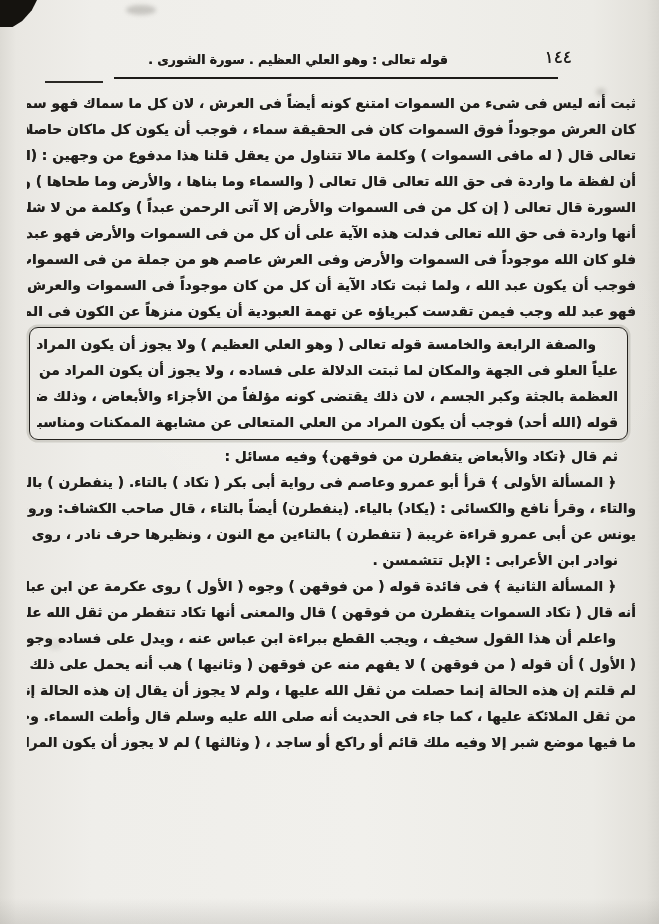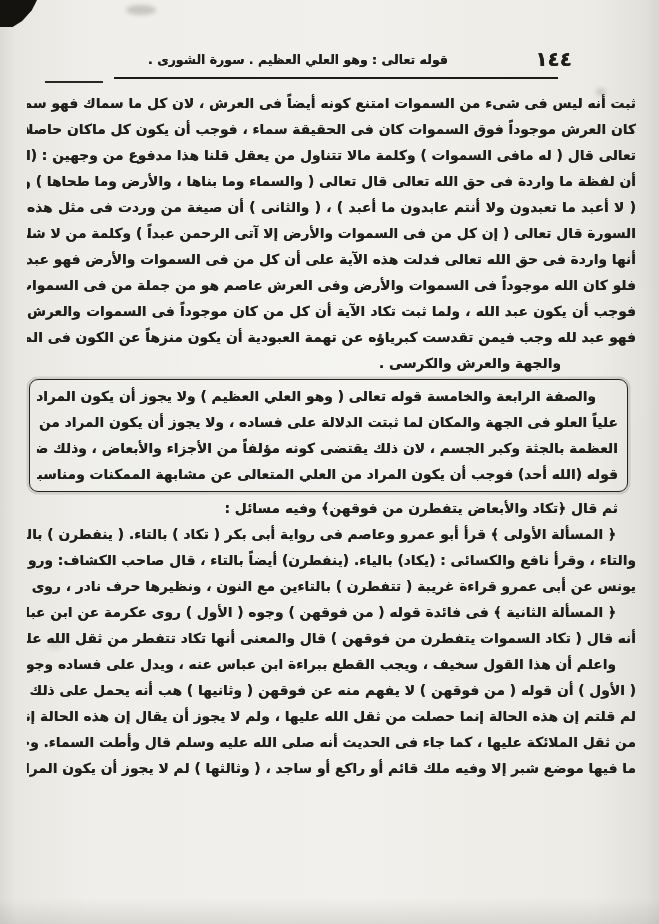--- a/index.html
+++ b/index.html
@@ -26,26 +26,26 @@
     background:#15130f;
     clip-path:polygon(0 0,100% 0,86% 38%,60% 78%,34% 100%,0 100%);
   }
   .smudge{position:absolute;border-radius:50%;filter:blur(2px);pointer-events:none;}
   .smudge.s1{left:126px;top:5px;width:30px;height:10px;background:rgba(110,106,98,.30);}
   .smudge.s2{left:596px;top:88px;width:10px;height:8px;background:rgba(120,116,108,.25);}
   .smudge.s3{left:48px;top:640px;width:14px;height:10px;background:rgba(120,116,108,.14);}
 
   .pageno{
     position:absolute;top:47px;right:87px;
-    font-size:20px;font-weight:700;letter-spacing:1px;
+    font-size:17px;font-weight:400;letter-spacing:1px;
     text-shadow:0 0 .5px currentColor;
   }
   .htitle{
     position:absolute;top:52px;left:148px;width:300px;
-    text-align:center;font-size:12.5px;font-weight:700;
+    text-align:right;font-size:12.5px;font-weight:700;
     text-shadow:0 0 .4px currentColor;
     white-space:nowrap;
   }
   .rule-long{position:absolute;top:77px;left:114px;width:444px;height:2px;background:#1d1b18;}
   .rule-short{position:absolute;top:81px;left:45px;width:58px;height:2px;background:#2a2824;}
 
   .content{
     position:absolute;top:90px;right:23px;left:27px;
     font-size:13.8px;font-weight:700;
     text-shadow:0 0 .45px rgba(33,31,28,.85);
@@ -79,39 +79,38 @@
   <div class="htitle">قوله تعالى : وهو العلي العظيم . سورة الشورى .</div>
   <div class="rule-long"></div>
   <div class="rule-short"></div>
 
   <div class="content">
     <div>
         <div class="line">ثبت أنه ليس فى شىء من السموات امتنع كونه أيضاً فى العرش ، لان كل ما سماك فهو سماء. فاذا</div>
         <div class="line">كان العرش موجوداً فوق السموات كان فى الحقيقة سماء ، فوجب أن يكون كل ماكان حاصلا فى</div>
         <div class="line">تعالى قال ( له مافى السموات ) وكلمة مالا تتناول من يعقل قلنا هذا مدفوع من وجهين : (الأول)</div>
         <div class="line">أن لفظة ما واردة فى حق الله تعالى قال تعالى ( والسماء وما بناها ، والأرض وما طحاها ) وقال</div>
-        <div class="line">( لا أعبد ما تعبدون ولا أنتم عابدون ما أعبد ) ، ( والثانى ) أن صيغة من وردت فى مثل هذه</div>
         <div class="line">السورة قال تعالى ( إن كل من فى السموات والأرض إلا آتى الرحمن عبداً ) وكلمة من لا شك</div>
         <div class="line">أنها واردة فى حق الله تعالى فدلت هذه الآية على أن كل من فى السموات والأرض فهو عبد لله</div>
         <div class="line">فلو كان الله موجوداً فى السموات والأرض وفى العرش عاصم هو من جملة من فى السموات</div>
         <div class="line">فوجب أن يكون عبد الله ، ولما ثبت تكاد الآية أن كل من كان موجوداً فى السموات والعرش</div>
         <div class="line">فهو عبد لله وجب فيمن تقدست كبرياؤه عن تهمة العبودية أن يكون منزهاً عن الكون فى المكان</div>
-        <div class="line end" style="padding-right: 75px;">والجهة والعرش والكرسى .</div>
       </div>
     <div class="boxed">
         <div class="line" style="padding-right: 22px;">والصفة الرابعة والخامسة قوله تعالى ( وهو العلي العظيم ) ولا يجوز أن يكون المراد بكونه</div>
         <div class="line">علياً العلو فى الجهة والمكان لما ثبتت الدلالة على فساده ، ولا يجوز أن يكون المراد من العظيم</div>
         <div class="line">العظمة بالجثة وكبر الجسم ، لان ذلك يقتضى كونه مؤلفاً من الأجزاء والأبعاض ، وذلك ضد</div>
         <div class="line">قوله (الله أحد) فوجب أن يكون المراد من العلي المتعالى عن مشابهة الممكنات ومناسبة المحدثات ،</div>
       </div>
     <div>
         <div class="line end" style="padding-right: 18px;">ثم قال ﴿تكاد والأبعاض يتفطرن من فوقهن﴾ وفيه مسائل :</div>
         <div class="line" style="padding-right: 20px;">﴿ المسألة الأولى ﴾ قرأ أبو عمرو وعاصم فى رواية أبى بكر ( تكاد ) بالتاء. ( ينفطرن ) بالياء</div>
         <div class="line">والتاء ، وقرأ نافع والكسائى : (يكاد) بالياء. (ينفطرن) أيضاً بالتاء ، قال صاحب الكشاف: وروى</div>
         <div class="line">يونس عن أبى عمرو قراءة غريبة ( تتفطرن ) بالتاءين مع النون ، ونظيرها حرف نادر ، روى فى</div>
+        <div class="line end" style="padding-right: 18px;">نوادر ابن الأعرابى : الإبل تتشمسن .</div>
         <div class="line" style="padding-right: 20px;">﴿ المسألة الثانية ﴾ فى فائدة قوله ( من فوقهن ) وجوه ( الأول ) روى عكرمة عن ابن عباس</div>
         <div class="line end">أنه قال ( تكاد السموات يتفطرن من فوقهن ) قال والمعنى أنها تكاد تتفطر من ثقل الله عليها .</div>
         <div class="line end" style="padding-right: 20px;">واعلم أن هذا القول سخيف ، ويجب القطع ببراءة ابن عباس عنه ، ويدل على فساده وجوه :</div>
         <div class="line">( الأول ) أن قوله ( من فوقهن ) لا يفهم منه عن فوقهن ( وثانيها ) هب أنه يحمل على ذلك ، لكن</div>
         <div class="line">لم قلتم إن هذه الحالة إنما حصلت من ثقل الله عليها ، ولم لا يجوز أن يقال إن هذه الحالة إنما حصلت</div>
         <div class="line">من ثقل الملائكة عليها ، كما جاء فى الحديث أنه صلى الله عليه وسلم قال وأطت السماء. وحق لها أن تئط</div>
         <div class="line">ما فيها موضع شبر إلا وفيه ملك قائم أو راكع أو ساجد ، ( وثالثها ) لم لا يجوز أن يكون المراد</div>
       </div>
   </div>
 

